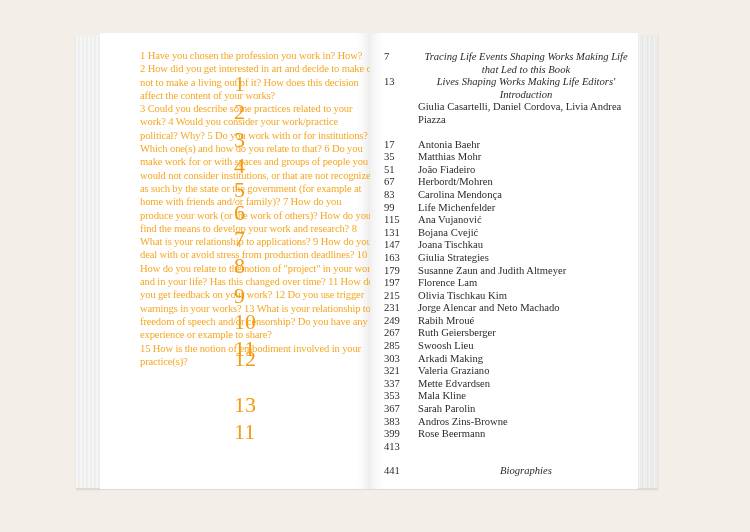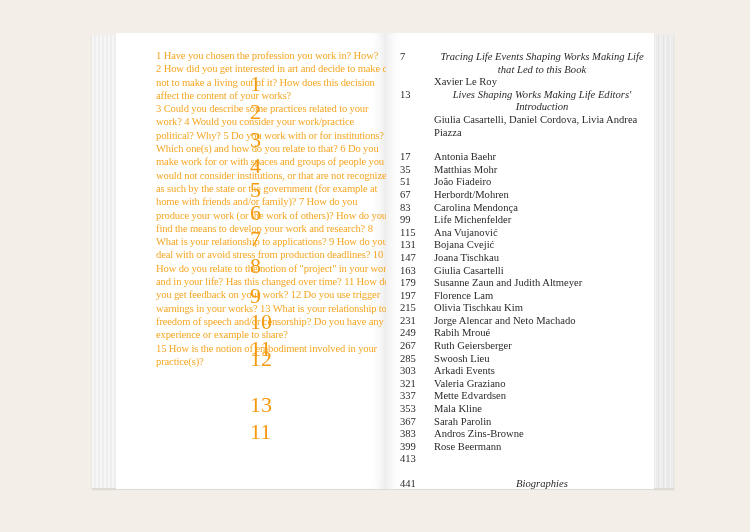--- a/index.html
+++ b/index.html
@@ -1,20 +1,20 @@
 <!DOCTYPE html>
 <html><head>
 <meta charset="utf-8">
 <style>
   html, body { margin:0; padding:0; }
   body {
     width:750px; height:532px; background:#f3efe8; position:relative; overflow:hidden;
     font-family: "Liberation Serif", "DejaVu Serif", serif;
   }
-  .book { position:absolute; left:76px; top:33px; width:582px; height:457px;margin-left:16px; }
+  .book { position:absolute; left:76px; top:33px; width:582px; height:457px; }
   .edge-left {
     position:absolute; left:0; top:2px; width:26px; height:454px;
     background: repeating-linear-gradient(90deg,#f6f6f6 0px,#f6f6f6 2px,#e4e4e4 3px,#fafafa 4px);
     box-shadow: 0 1px 2px rgba(0,0,0,0.08);
   }
   .edge-right {
     position:absolute; right:0; top:2px; width:22px; height:454px;
     background: repeating-linear-gradient(90deg,#f2f2f2 0px,#e0e0e0 2px,#f7f7f7 3px,#e6e6e6 5px);
     box-shadow: 0 1px 2px rgba(0,0,0,0.08);
   }
@@ -88,21 +88,20 @@
       <div class="bignum" style="top:388px">11</div>
     </div>
   </div>
 
   <div class="page-right">
     <div class="toc">
       <div class="toc-entry">
         <div class="toc-num">7</div>
         <div class="toc-body">
           <div class="it">Tracing Life Events Shaping Works Making Life that Led to this Book</div>
-          <div>Xavier Le Roy</div>
         </div>
       </div>
       <div class="toc-entry">
         <div class="toc-num">13</div>
         <div class="toc-body">
           <div class="it">Lives Shaping Works Making Life Editors' Introduction</div>
           <div>Giulia Casartelli, Daniel Cordova, Livia Andrea Piazza</div>
         </div>
       </div>
       <div class="spacer"></div>
@@ -137,21 +136,21 @@
       <div class="toc-entry">
           <div class="toc-num">131</div>
           <div class="toc-body">Bojana Cvejić</div>
         </div>
       <div class="toc-entry">
           <div class="toc-num">147</div>
           <div class="toc-body">Joana Tischkau</div>
         </div>
       <div class="toc-entry">
           <div class="toc-num">163</div>
-          <div class="toc-body">Giulia Casartelli</div>
+          <div class="toc-body">Giulia Strategies</div>
         </div>
       <div class="toc-entry">
           <div class="toc-num">179</div>
           <div class="toc-body">Susanne Zaun and Judith Altmeyer</div>
         </div>
       <div class="toc-entry">
           <div class="toc-num">197</div>
           <div class="toc-body">Florence Lam</div>
         </div>
       <div class="toc-entry">
@@ -169,21 +168,21 @@
       <div class="toc-entry">
           <div class="toc-num">267</div>
           <div class="toc-body">Ruth Geiersberger</div>
         </div>
       <div class="toc-entry">
           <div class="toc-num">285</div>
           <div class="toc-body">Swoosh Lieu</div>
         </div>
       <div class="toc-entry">
           <div class="toc-num">303</div>
-          <div class="toc-body">Arkadi Events</div>
+          <div class="toc-body">Arkadi Making</div>
         </div>
       <div class="toc-entry">
           <div class="toc-num">321</div>
           <div class="toc-body">Valeria Graziano</div>
         </div>
       <div class="toc-entry">
           <div class="toc-num">337</div>
           <div class="toc-body">Mette Edvardsen</div>
         </div>
       <div class="toc-entry">

